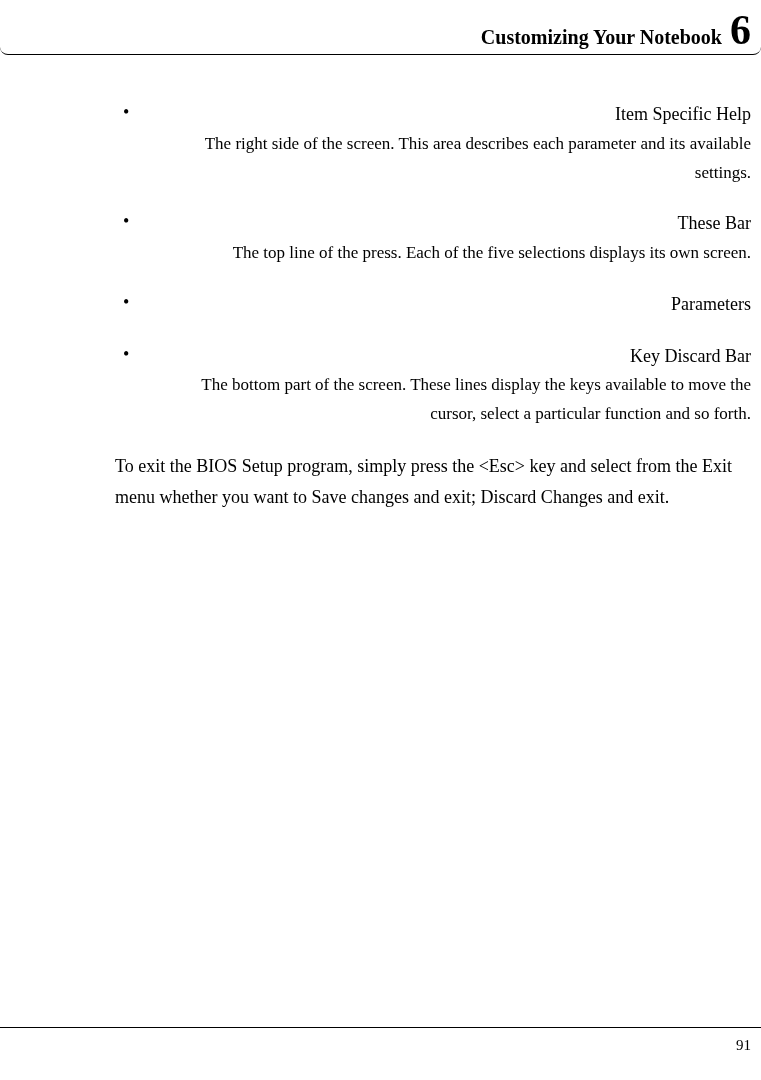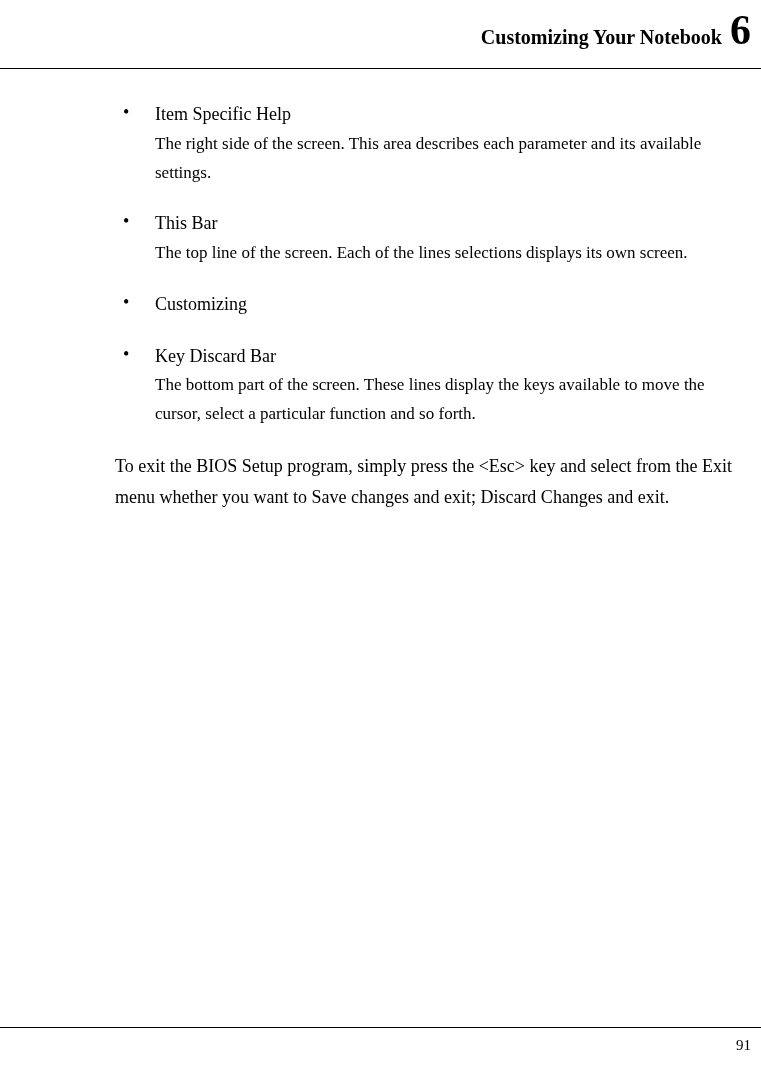--- a/index.html
+++ b/index.html
@@ -13,22 +13,23 @@
       background: #ffffff;
       font-family: Garamond, Georgia, serif;
       color: #000;
       position: relative;
     }
     .header {
       position: absolute;
       top: 0;
       left: 0;
       right: 0;
-      padding: 12px 0 18px 0;
+      padding: 12px 0 4px 0;
       border-bottom: 1.5px solid #000;
+      border-radius: 8px;
     }
     .header-inner {
       display: flex;
       justify-content: flex-end;
       align-items: baseline;
       padding-right: 10px;
       gap: 8px;
     }
     .header-title {
       font-weight: bold;
@@ -47,20 +48,21 @@
     }
     ul.bullets {
       list-style: none;
       margin: 0;
       padding: 0;
     }
     ul.bullets > li {
       margin-bottom: 22px;
       position: relative;
       padding-left: 40px;
+      text-align: right;
     }
     ul.bullets > li::before {
       content: "•";
       position: absolute;
       left: 8px;
       top: 0;
       font-size: 18px;
       line-height: 1.4;
     }
     .item-title {
@@ -99,25 +101,25 @@
   </div>
 </div>
 
 <div class="content">
   <ul class="bullets">
     <li>
       <div class="item-title">Item Specific Help</div>
       <div class="item-desc">The right side of the screen. This area describes each parameter and its available settings.</div>
     </li>
     <li>
-      <div class="item-title">This Bar</div>
-      <div class="item-desc">The top line of the screen. Each of the lines selections displays its own screen.</div>
+      <div class="item-title">These Bar</div>
+      <div class="item-desc">The top line of the press. Each of the five selections displays its own screen.</div>
     </li>
     <li>
-      <div class="item-title">Customizing</div>
+      <div class="item-title">Parameters</div>
     </li>
     <li>
       <div class="item-title">Key Discard Bar</div>
       <div class="item-desc">The bottom part of the screen. These lines display the keys available to move the cursor, select a particular function and so forth.</div>
     </li>
   </ul>
   <div class="closing">To exit the BIOS Setup program, simply press the &lt;Esc&gt; key and select from the Exit menu whether you want to Save changes and exit; Discard Changes and exit.</div>
 </div>
 
 <div class="footer">

